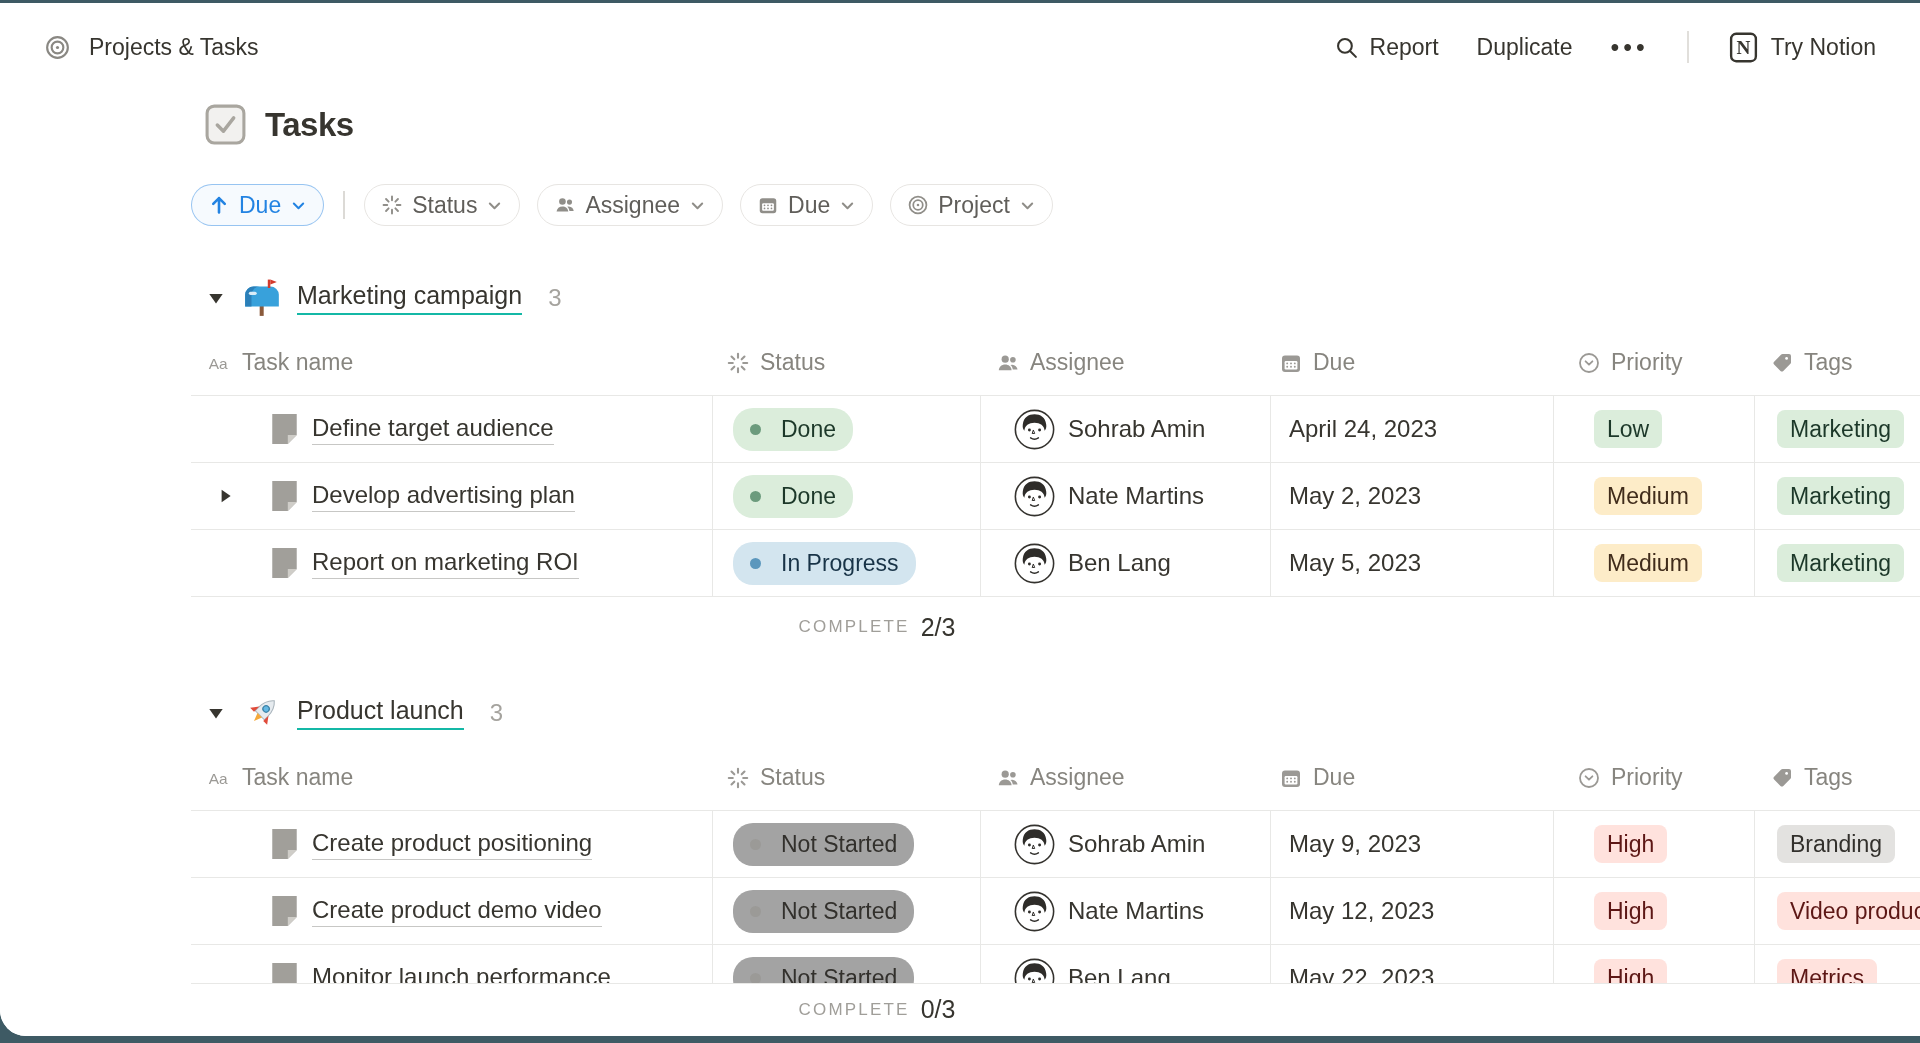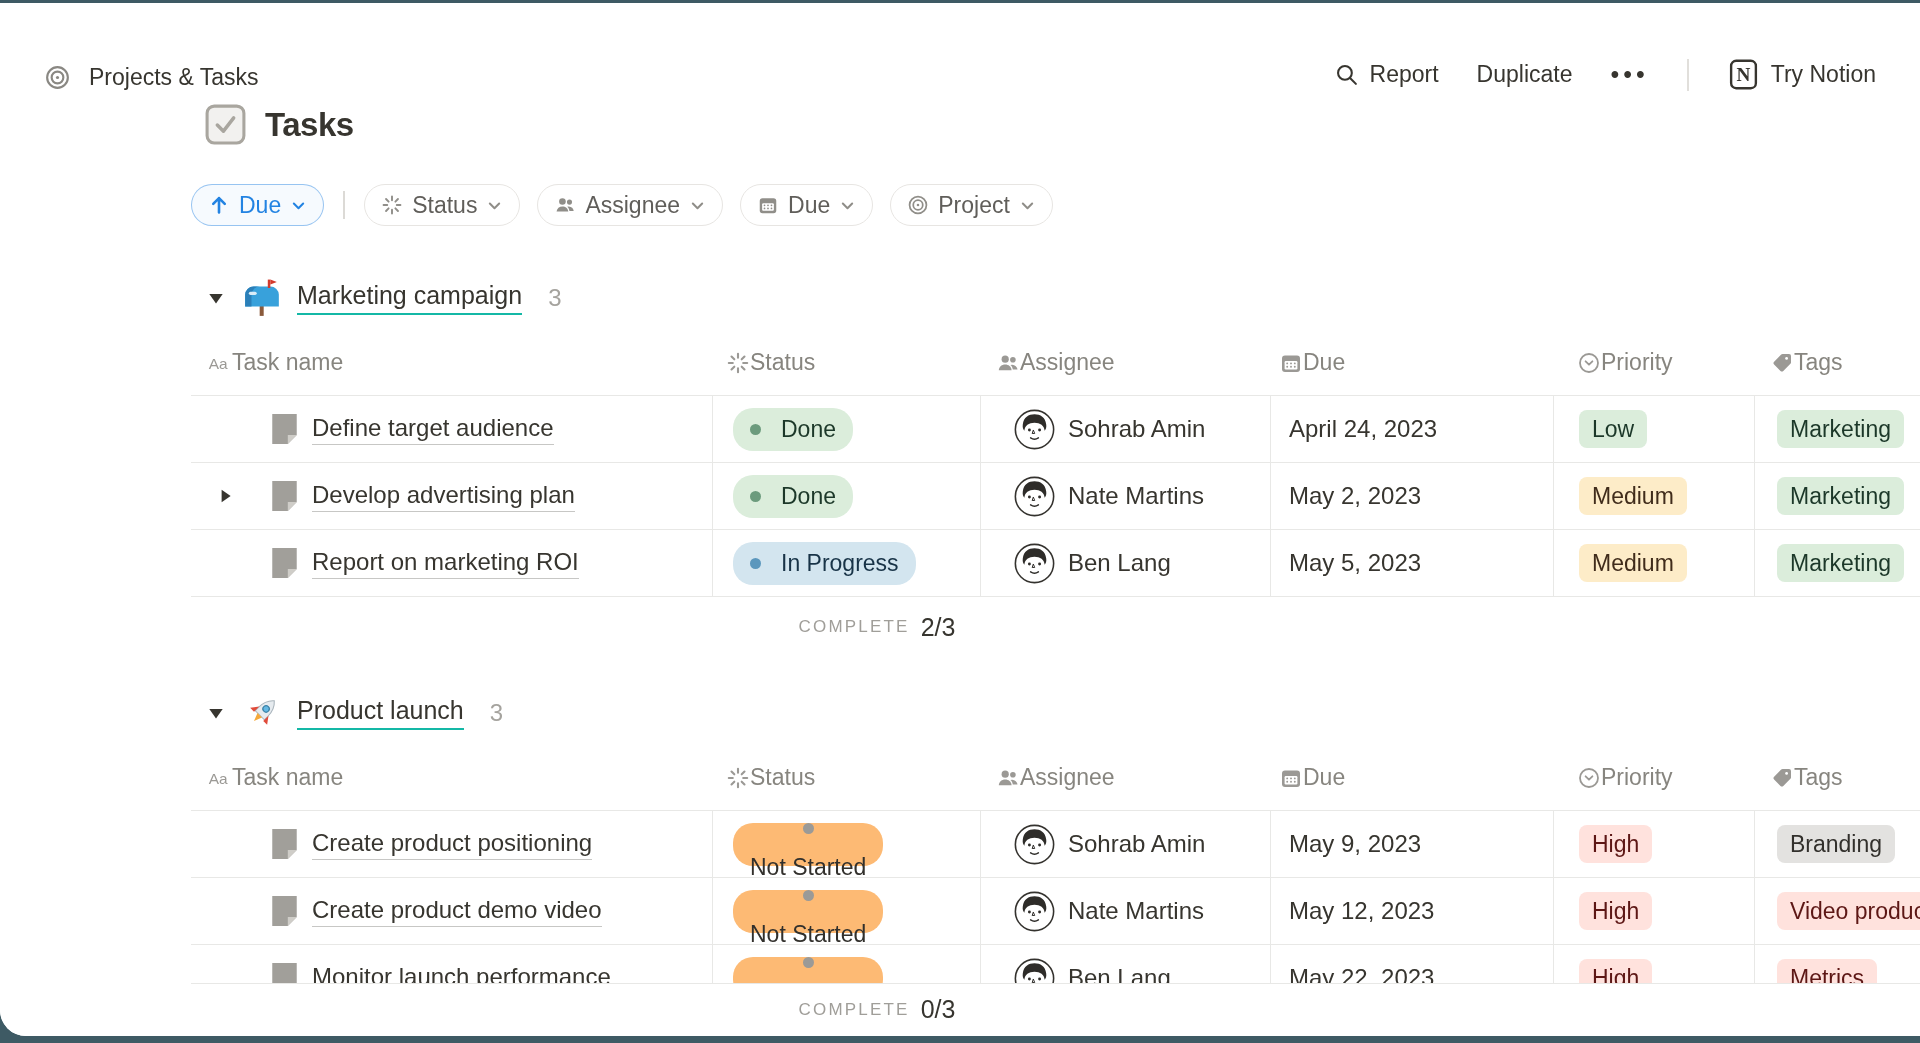--- a/index.html
+++ b/index.html
@@ -3,22 +3,22 @@
 <meta charset="utf-8">
 <style>
   html,body{margin:0;padding:0;width:1920px;height:1043px;overflow:hidden;background:#3E5A64;
     font-family:"Liberation Sans","DejaVu Sans",sans-serif;}
   .card{position:absolute;top:3px;left:0;right:0;bottom:7px;background:#fff;
     border-radius:0 0 0 26px;overflow:hidden;color:#37352F;}
   .ico{display:inline-flex;align-items:center;justify-content:center;}
   .ico svg{display:block;}
 
   
-  .topbar{position:absolute;top:0;left:0;right:0;height:88px;display:flex;align-items:flex-end;
-    padding:0 44px;box-sizing:border-box;font-size:23px;}
+  .topbar{position:absolute;top:0;left:0;right:0;height:88px;display:flex;align-items:center;
+    padding:9px 44px;box-sizing:border-box;font-size:23px;}
   .breadcrumb{display:flex;align-items:center;gap:18px;cursor:pointer;}
   .breadcrumb .ico{width:27px;height:27px;color:#8A8883;}
   .breadcrumb .ico svg{width:27px;height:27px;}
   .topbar-right{margin-left:auto;display:flex;align-items:center;gap:38px;}
   .tb-item{display:flex;align-items:center;gap:11px;cursor:pointer;}
   .tb-item .ico{width:25px;height:25px;color:#37352F;}
   .tb-item .ico svg{width:25px;height:25px;}
   .dots{font-size:25px;letter-spacing:4px;color:#37352F;cursor:pointer;}
   .tb-divider{width:2px;height:32px;background:#E1DFDB;}
   .notion .ico{width:33px;height:33px;}
@@ -52,21 +52,21 @@
   .disclosure svg{width:18px;height:18px;}
   .group-emoji{width:40px;height:40px;margin-left:17px;}
   .group-emoji svg{width:40px;height:40px;}
   .group-title{margin-left:15px;font-weight:500;color:#37352F;border-bottom:2px solid #14b8a6;
     padding-bottom:3px;cursor:pointer;}
   .group-count{margin-left:26px;color:#A5A39E;font-size:24px;}
 
   .thead{position:absolute;top:55px;left:191px;height:65px;display:grid;
     grid-template-columns:521px 268px 290px 283px 201px 380px;align-items:center;
     color:#87857F;font-size:23px;}
-  .hcell{display:flex;align-items:center;cursor:pointer;text-align:right;}
+  .hcell{display:flex;align-items:center;gap:10px;cursor:pointer;text-align:right;}
   .hcell .ico{color:#9B9995;}
   .hcell .ico svg{width:24px;height:24px;}
   .hc0{padding-left:17px;} .hc1{padding-left:14px;} .hc2{padding-left:16px;}
   .hc3{padding-left:9px;} .hc4{padding-left:24px;} .hc5{padding-left:16px;}
 
   .rows{position:absolute;top:120px;left:191px;width:1943px;border-top:1px solid #E8E8E6;}
   .trow{display:grid;grid-template-columns:521px 268px 290px 283px 201px 380px;height:66px;
     border-bottom:1px solid #E8E8E6;font-size:24px;}
   .trow>div{height:100%;display:flex;align-items:center;box-sizing:border-box;}
   .cell-status,.cell-assignee,.cell-due,.cell-priority,.cell-tags{border-left:1px solid #E8E8E6;}
@@ -76,26 +76,26 @@
   .toggle svg{width:17px;height:17px;}
   .page-icon svg{width:29px;height:32px;}
   .task-name{font-weight:500;color:#37352F;border-bottom:1.5px solid rgba(55,53,47,.28);
     padding-bottom:2px;cursor:pointer;white-space:nowrap;}
   .cell-status{padding-left:20px;}
   .status-pill{display:inline-flex;align-items:center;gap:20px;height:43px;padding:0 17px;
     border-radius:20px;font-size:23px;cursor:pointer;white-space:nowrap;}
   .status-pill .dot{width:11px;height:11px;border-radius:50%;flex:0 0 auto;}
   .st-green{background:#DBEDDB;color:#1C3829;} .st-green .dot{background:#6C9B7D;}
   .st-blue{background:#D3E5EF;color:#183347;} .st-blue .dot{background:#5B97BD;}
-  .st-gray{background:#fdba74;color:#32302C;flex-direction:column;} .st-gray .dot{background:#9B9A97;}
+  .st-gray{background:#a3a3a3;color:#32302C;} .st-gray .dot{background:#9B9A97;}
   .cell-assignee{padding-left:33px;gap:13px;}
   .avatar{width:41px;height:41px;}
   .avatar svg{width:41px;height:41px;}
   .cell-due{padding-left:18px;}
-  .cell-priority{padding-left:25px;}
+  .cell-priority{padding-left:40px;}
   .cell-tags{padding-left:22px;}
   .tagpill{display:inline-block;height:38px;line-height:38px;padding:0 13px;border-radius:8px;
     font-size:23px;white-space:nowrap;cursor:pointer;}
   .tp-green{background:#DBEDDB;color:#1C3829;}
   .tp-yellow{background:#FDECC8;color:#402C1B;}
   .tp-red{background:#FFE2DD;color:#5D1715;}
   .tp-gray{background:#E3E2E0;color:#32302C;}
 
   .group-footer{position:absolute;left:0;width:100%;}
   #group-0 .group-footer{top:318px;height:68px;}

